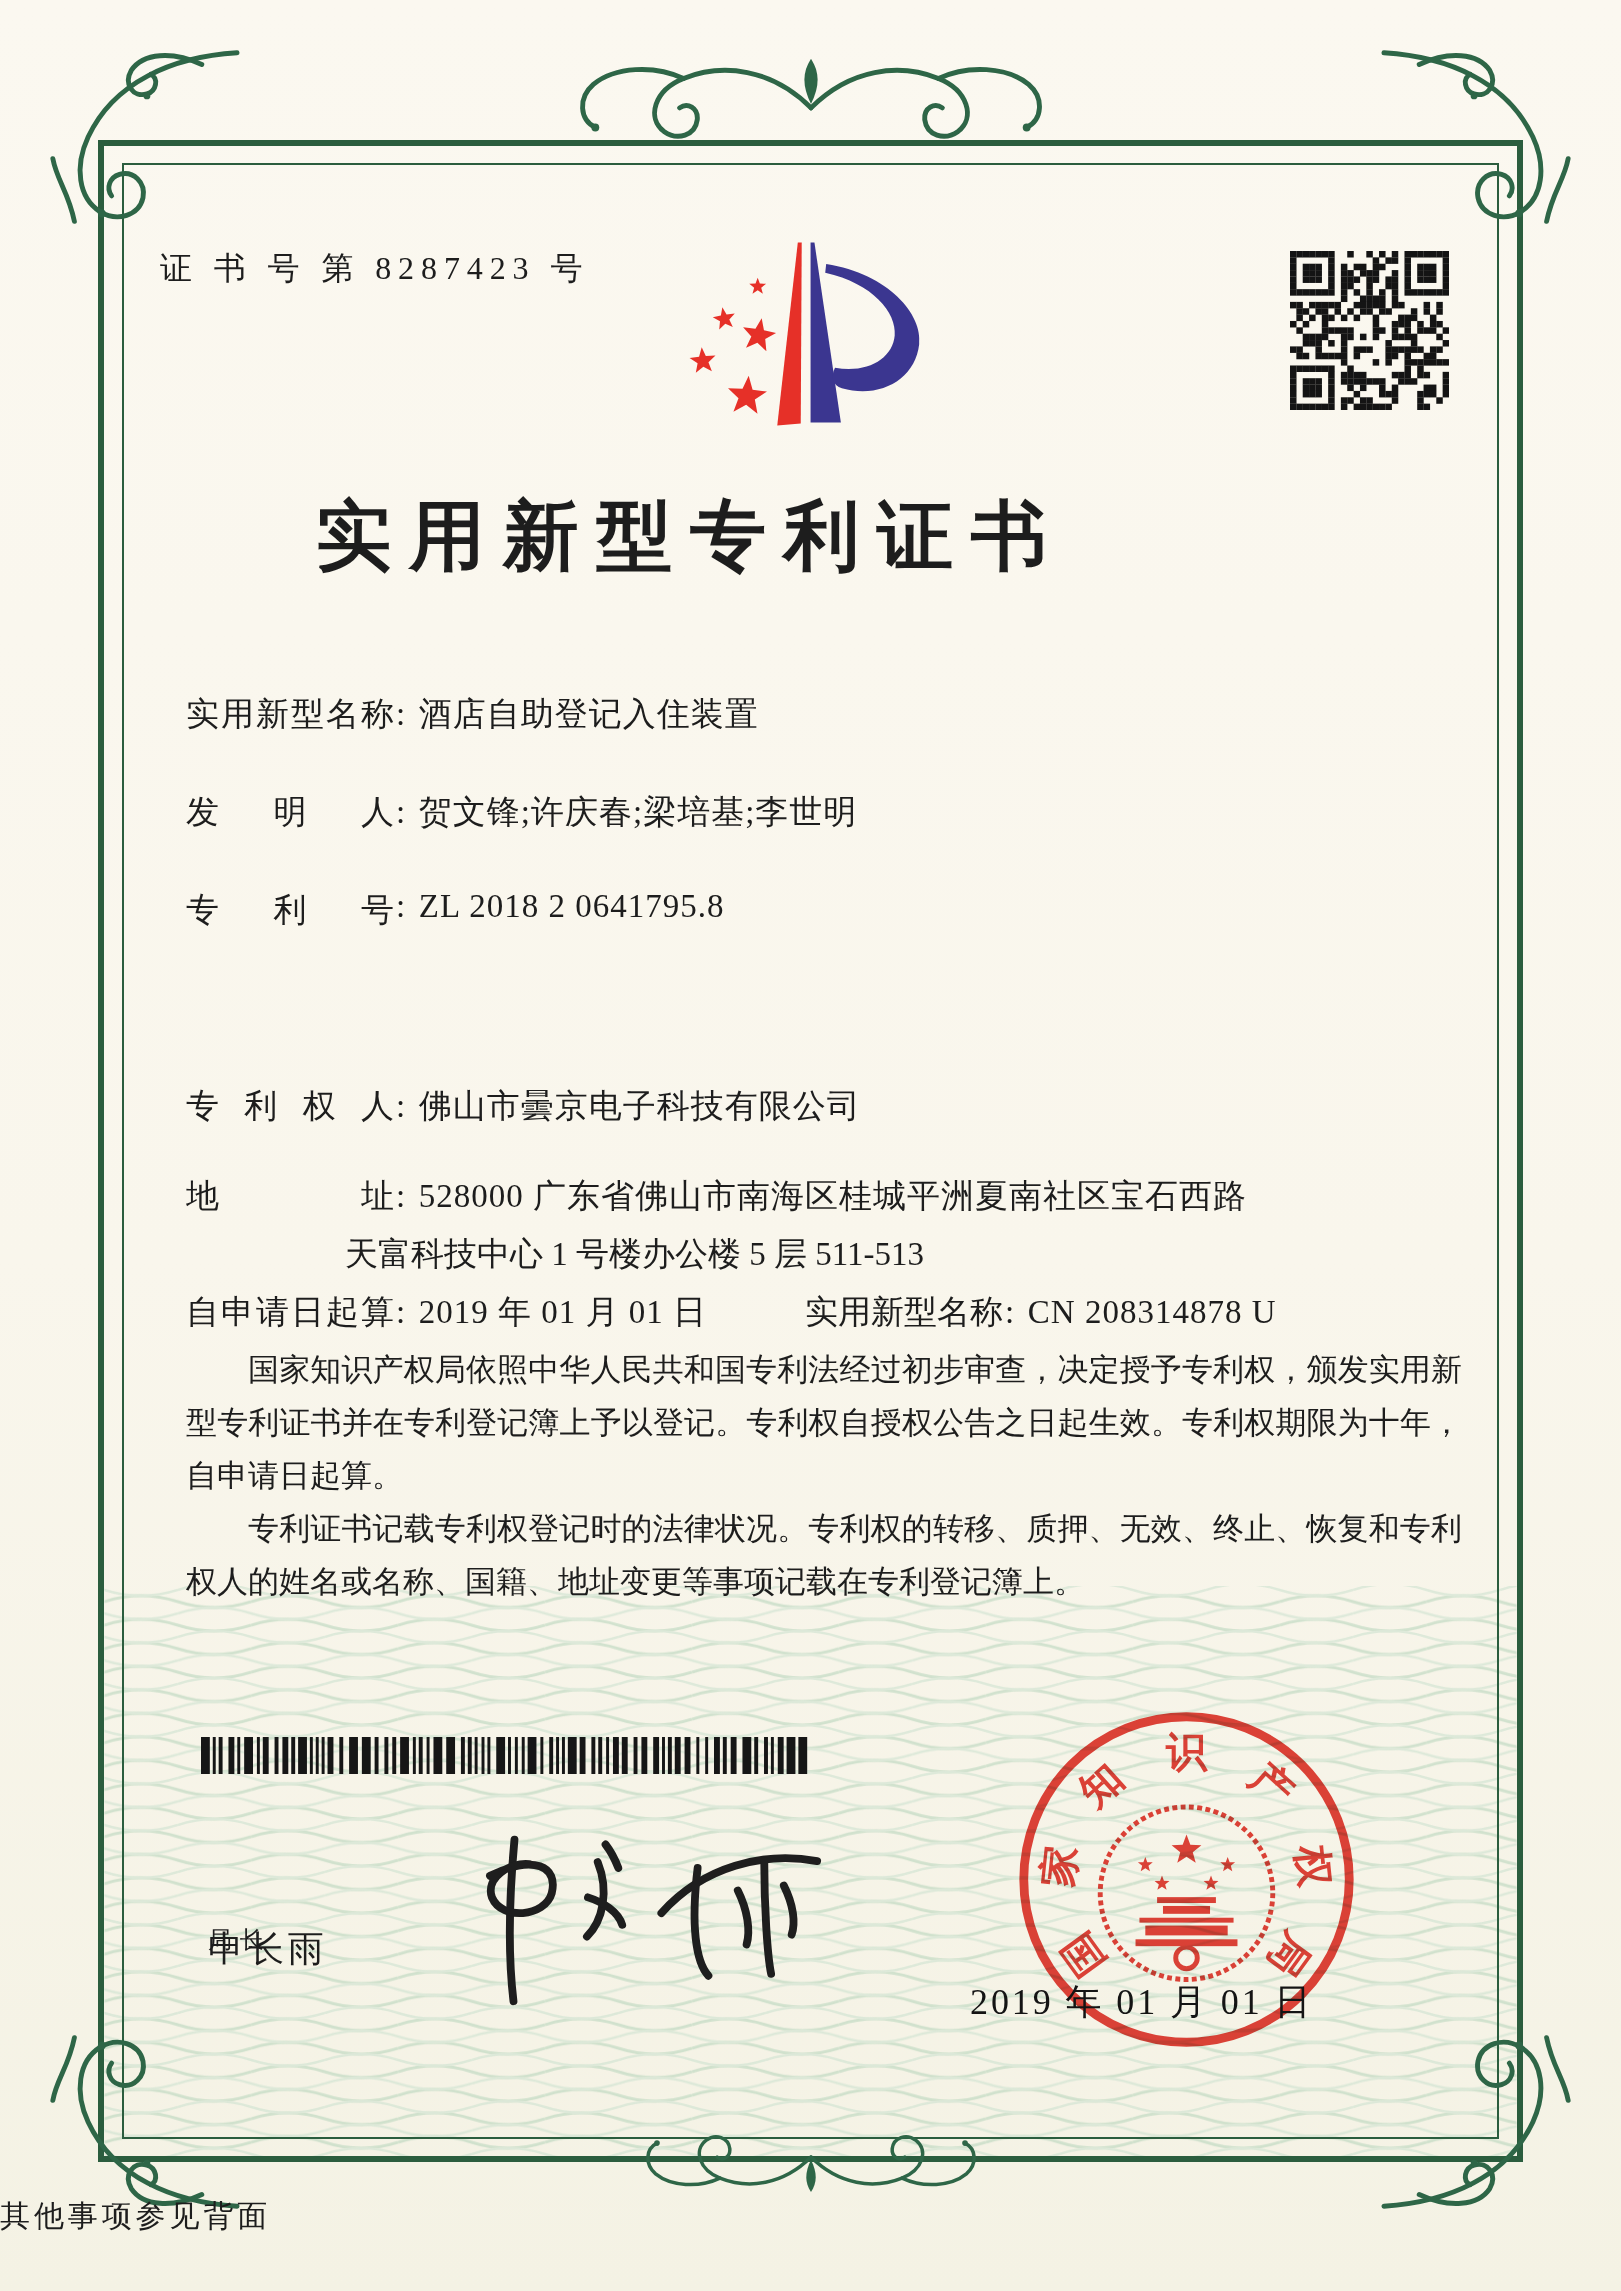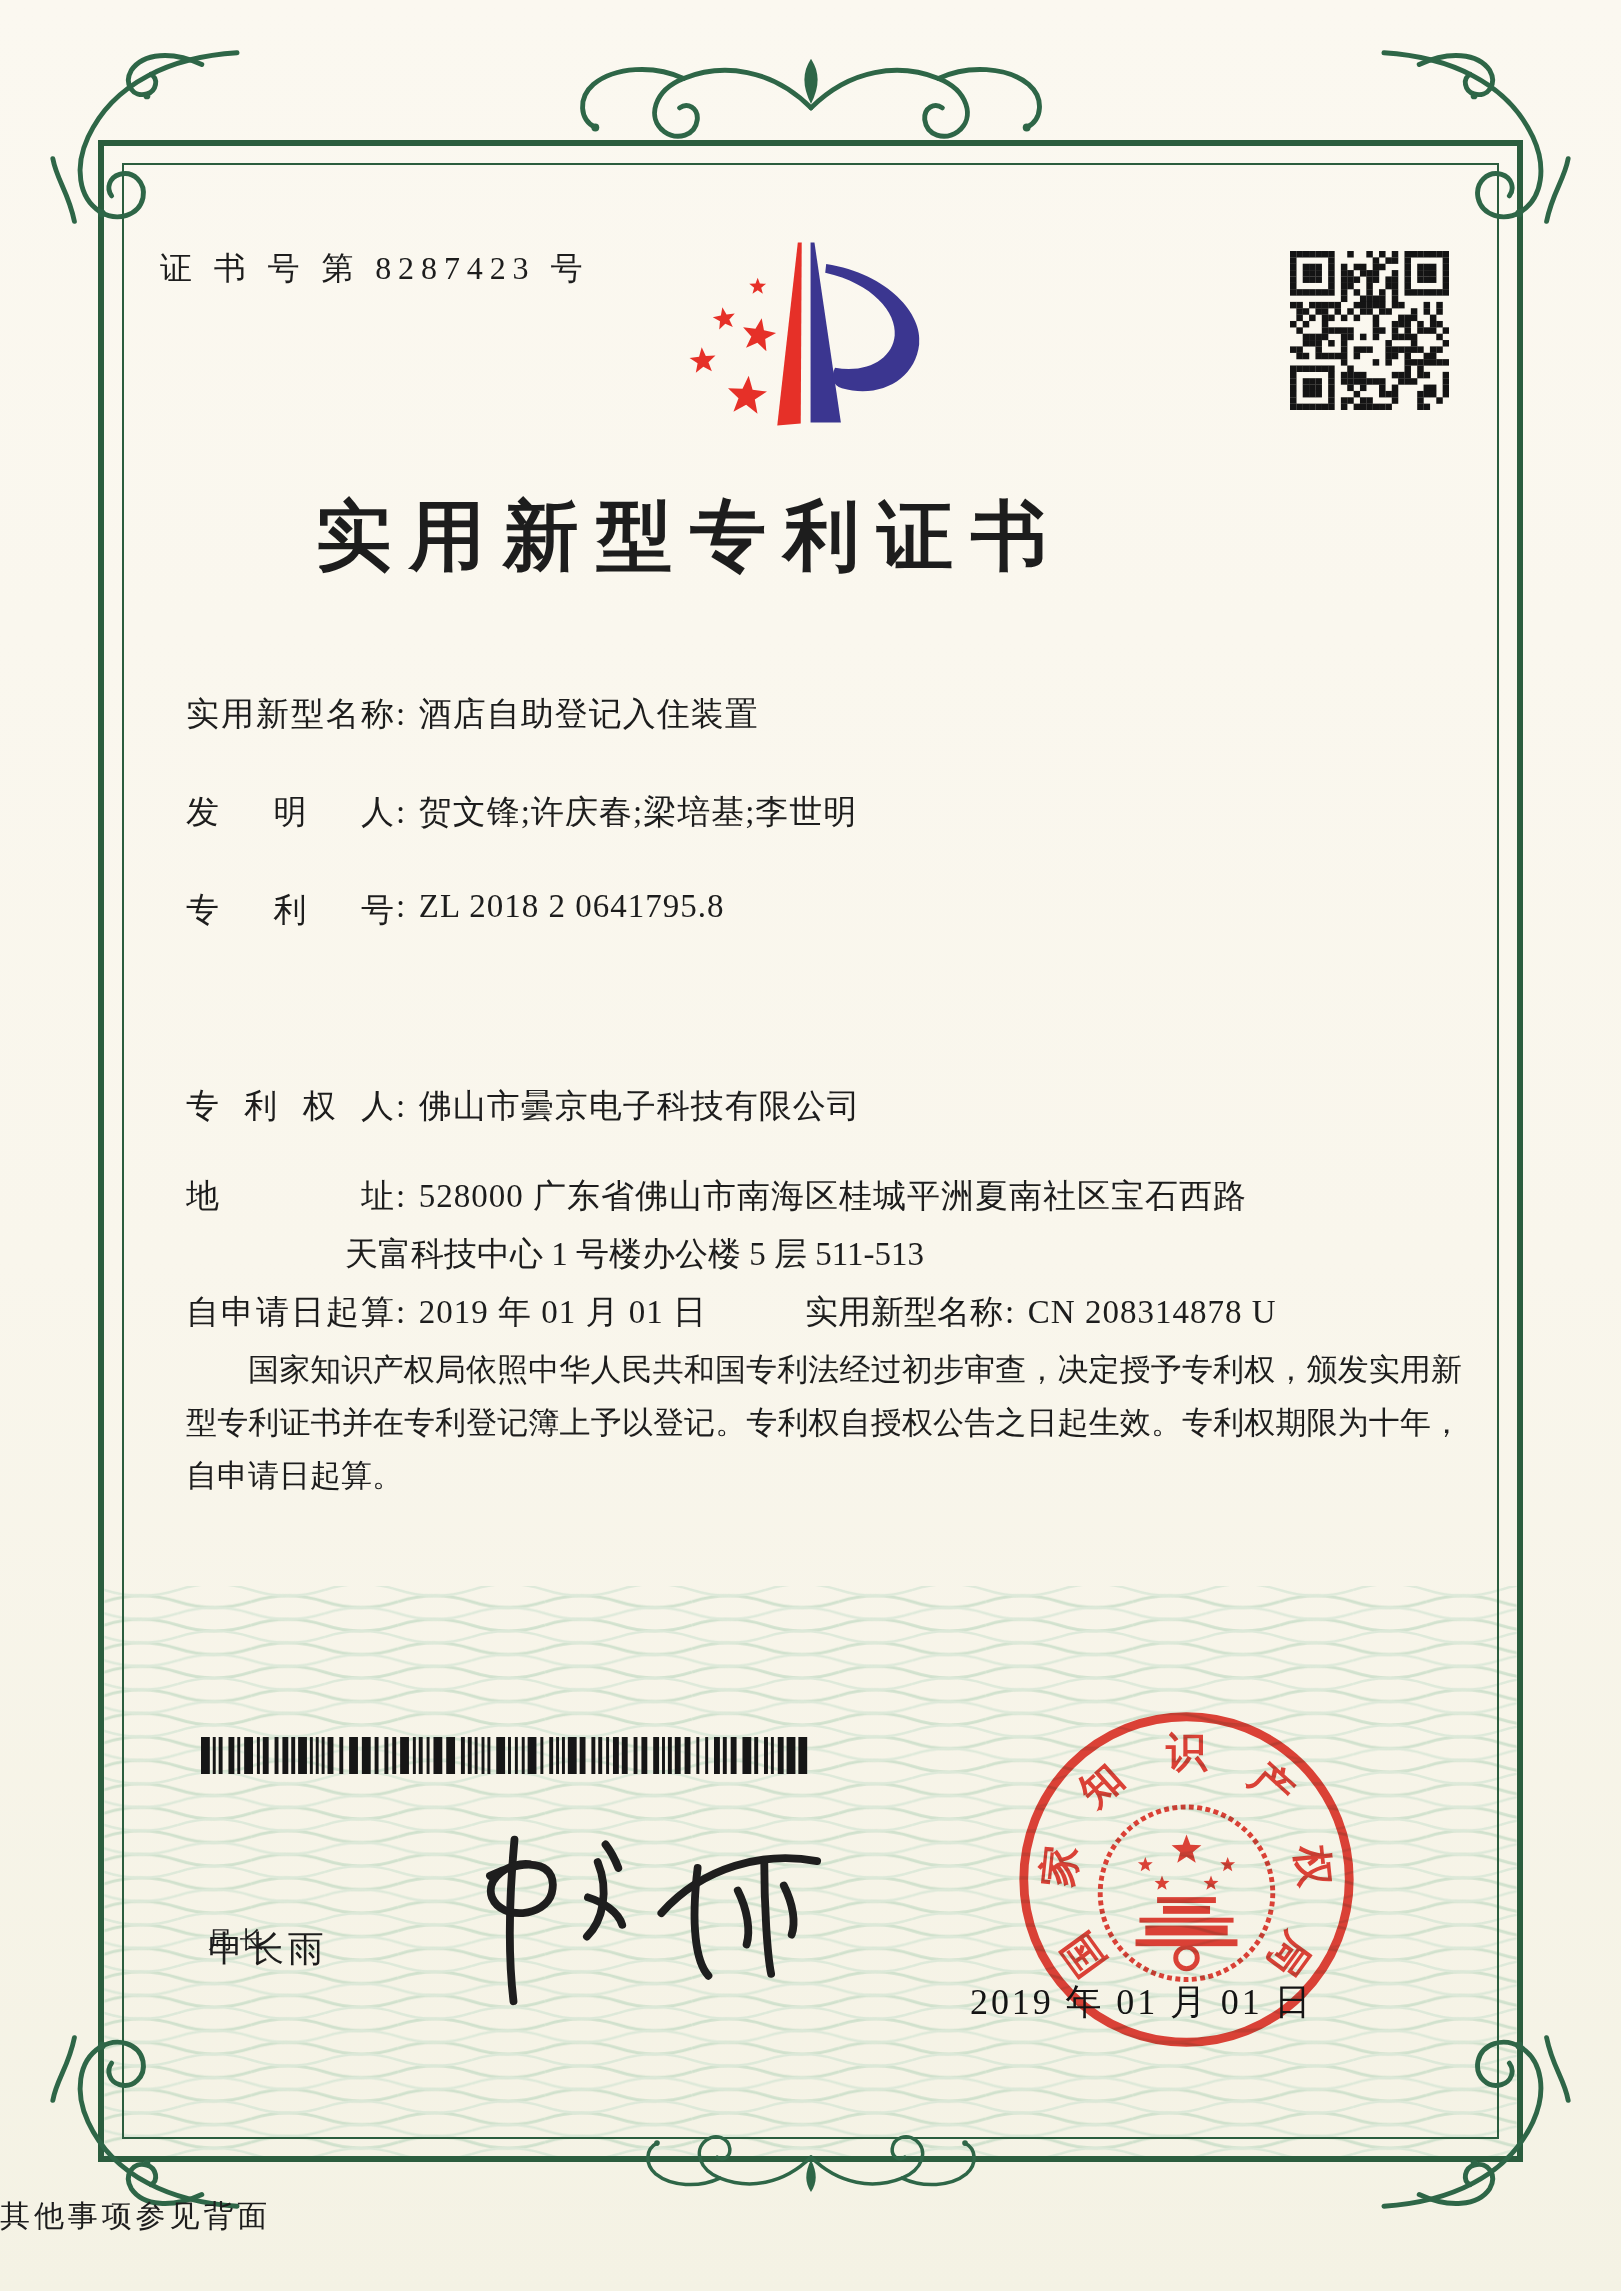--- a/index.html
+++ b/index.html
@@ -503,20 +503,21 @@
   </div>
   <div class="frow r-grant">
     <span class="flabel">自申请日起算</span><span class="fcolon">:</span><span class="fvalue">2019 年 01 月 01 日</span>
     <span class="grant2">
       <span>实用新型名称</span><span class="fcolon">:</span><span class="fvalue">CN 208314878 U</span>
     </span>
   </div>
 
   <div class="bodytext">
     <p>国家知识产权局依照中华人民共和国专利法经过初步审查，决定授予专利权，颁发实用新型专利证书并在专利登记簿上予以登记。专利权自授权公告之日起生效。专利权期限为十年，自申请日起算。</p>
+    <p>专利证书记载专利权登记时的法律状况。专利权的转移、质押、无效、终止、恢复和专利权人的姓名或名称、国籍、地址变更等事项记载在专利登记簿上。</p>
   </div>
 
   <svg class="barcode" id="barcode-svg" viewBox="0 0 628 38" preserveAspectRatio="none">
       <rect x="0" y="0" width="9" height="38" fill="#161616"></rect>
       <rect x="12" y="0" width="3" height="38" fill="#161616"></rect>
       <rect x="18" y="0" width="4" height="38" fill="#161616"></rect>
       <rect x="28" y="0" width="6" height="38" fill="#161616"></rect>
       <rect x="37" y="0" width="3" height="38" fill="#161616"></rect>
       <rect x="44" y="0" width="9" height="38" fill="#161616"></rect>
       <rect x="57" y="0" width="3" height="38" fill="#161616"></rect>

